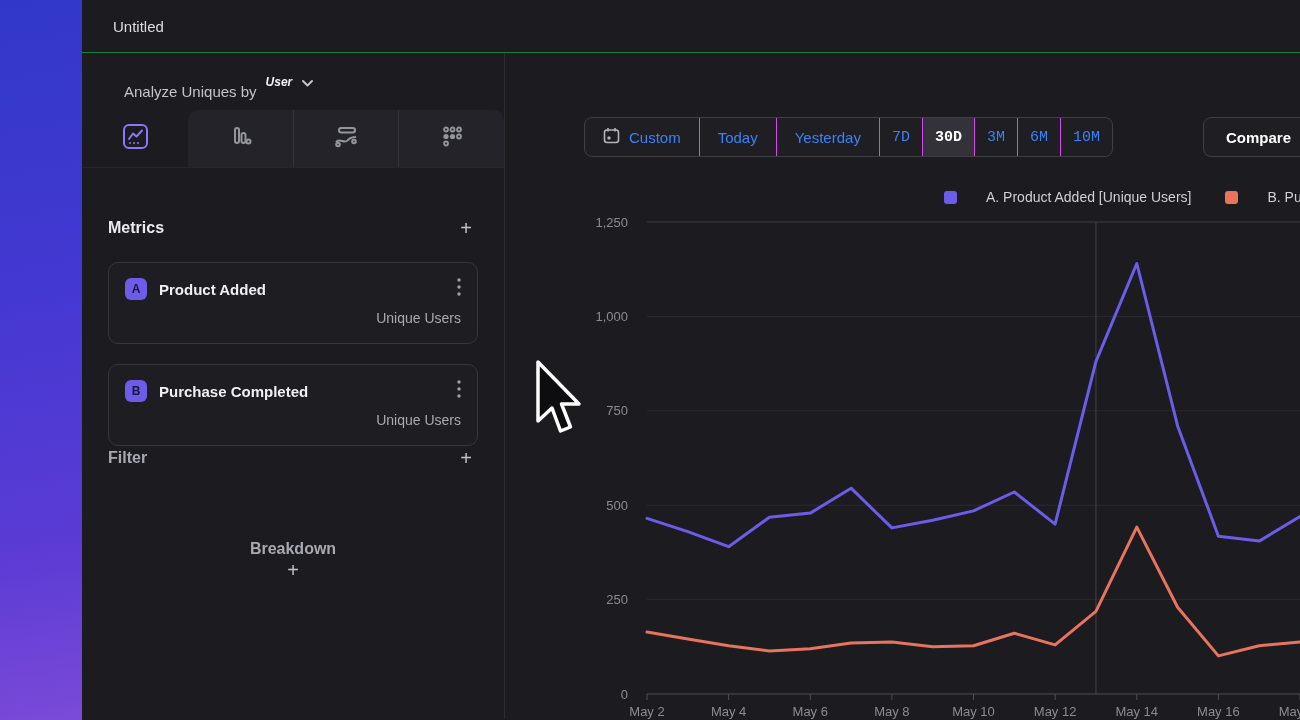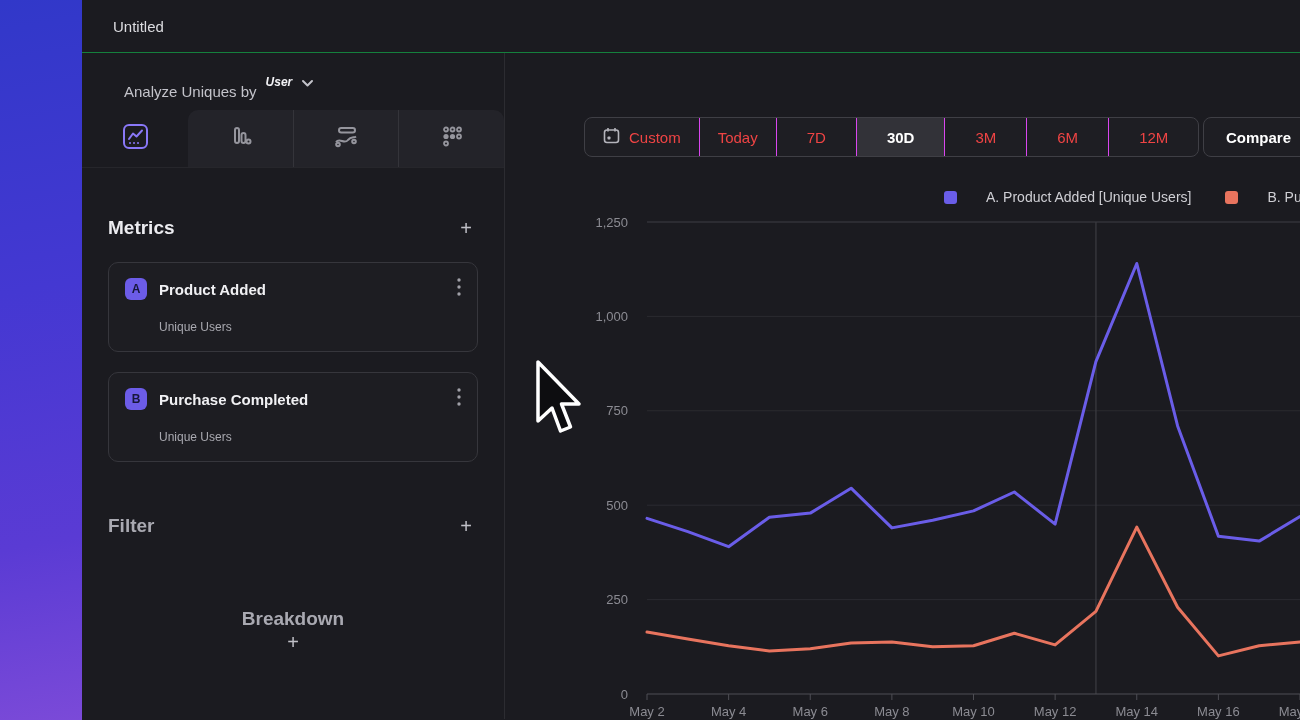--- a/index.html
+++ b/index.html
@@ -30,47 +30,47 @@
 
   .tabs-row { height:58px; display:flex; border-bottom:1px solid #26262b; }
   .tab-first { width:106px; display:flex; align-items:center; justify-content:center; }
   .tabs-strip { flex:1; background:#232329; border-radius:10px 10px 0 0; display:flex; }
   .tab { flex:1; display:flex; align-items:center; justify-content:center; }
   .tab + .tab { border-left:1px solid #34343a; }
 
   .side-body { padding:0 26px; }
   .sec-row { display:flex; align-items:center; justify-content:space-between; }
   .sec-metrics { margin-top:48px; }
-  .sec-title { font-size:19px; font-weight:700; color:#ececf0; }
+  .sec-title { font-size:16px; font-weight:700; color:#ececf0; }
   .sec-title.dim { color:#a9a9b1; font-weight:600; }
   .plus-btn { font-size:20px; font-weight:300; color:#c0c0c7; line-height:1; cursor:default;
     padding:2px 6px; }
 
   .metric-card { margin-top:22px; border:1px solid #36363c; border-radius:10px;
     background:#1d1d22; padding:15px 16px 17px; }
   .metric-card + .metric-card { margin-top:20px; }
   .mc-row1 { display:flex; align-items:center; gap:12px; }
   .badge { width:22px; height:22px; border-radius:6px; background:#6C5CE7; color:#17173a;
     font-size:12px; font-weight:700; display:flex; align-items:center; justify-content:center; flex:none; }
   .mc-title { font-size:15px; font-weight:600; color:#f0f0f3; }
   .kebab { margin-left:auto; }
-  .mc-sub { margin-top:20px; padding-left:34px; font-size:12px; color:#a9a9b0; }
-
-  .sec-filter { margin-top:52px; }
+  .mc-sub { margin-top:10px; padding-left:34px; font-size:14px; color:#a9a9b0;text-align:right; }
+
+  .sec-filter { }
   .sec-breakdown { margin-top:70px;flex-direction:column; }
 
   
   .chart-area { position:relative; flex:1; }
 
   .range-bar { position:absolute; left:79px; top:64px; height:40px; display:inline-flex;
     border:1px solid #3f3f45; border-radius:8px; overflow:hidden; background:#1e1e23; }
   .seg { display:flex; align-items:center; gap:9px; padding:0 18px; font-size:15px;
-    color:#ef4444; font-weight:500; cursor:default; white-space:nowrap; }
+    color:#3b82f6; font-weight:500; cursor:default; white-space:nowrap; }
   .seg + .seg { border-left:1px solid #d946ef; }
-  .seg.short { padding:0 30px; }
+  .seg.short { padding:0 12px;font-family:Liberation Mono, monospace; }
   .seg.active { background:#323238; color:#ffffff; font-weight:700; }
 
   .compare-btn { position:absolute; left:698px; top:64px; height:40px; width:130px;
     border:1px solid #3f3f45; border-radius:8px; background:#1e1e23; color:#fff;
     font-size:15px; font-weight:700; display:flex; align-items:center; padding-left:22px;
     font-family:"Liberation Sans", sans-serif; }
 
   .legend { position:absolute; left:439px; top:136px; display:flex; gap:34px; white-space:nowrap; }
   .legend-item { display:flex; align-items:center; gap:9px; }
   .legend-swatch { width:13px; height:13px; border-radius:3px; flex:none; }
@@ -214,34 +214,37 @@
                   <rect x="1.5" y="3" width="14" height="12.5" rx="2.5"></rect>
                   <line x1="5" y1="1" x2="5" y2="4.5"></line>
                   <line x2="12" y1="1" x1="12" y2="4.5"></line>
                   <rect x="4.5" y="9.5" width="3" height="3" rx="0.8" fill="#b4b4bb" stroke="none"></rect>
                 </svg></span>
               <span>Custom</span>
             </div>
             <div class="seg">
               <span>Today</span>
             </div>
+            <div class="seg">
+              <span>Yesterday</span>
+            </div>
             <div class="seg short">
               <span>7D</span>
             </div>
             <div class="seg short active">
               <span>30D</span>
             </div>
             <div class="seg short">
               <span>3M</span>
             </div>
             <div class="seg short">
               <span>6M</span>
             </div>
             <div class="seg short">
-              <span>12M</span>
+              <span>10M</span>
             </div>
           </div>
         <button class="compare-btn">Compare</button>
         <div class="legend" id="legend">
             <div class="legend-item">
               <span class="legend-swatch" style="background: rgb(106, 93, 232);"></span>
               <span class="legend-label">A. Product Added [Unique Users]</span>
             </div>
             <div class="legend-item">
               <span class="legend-swatch" style="background: rgb(232, 116, 94);"></span>

